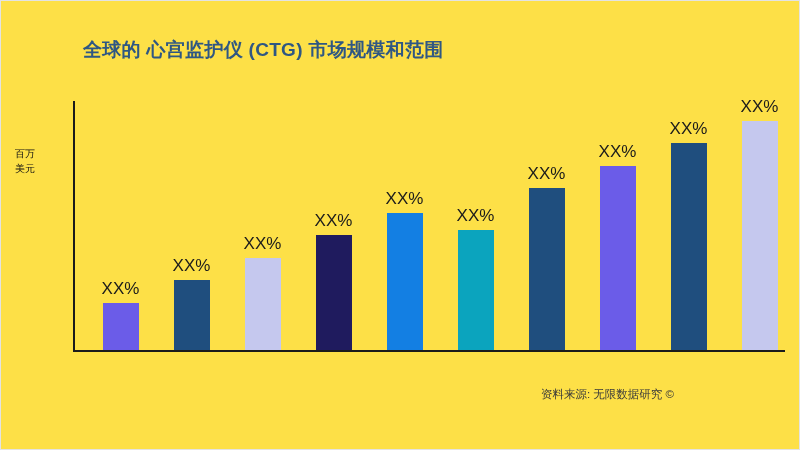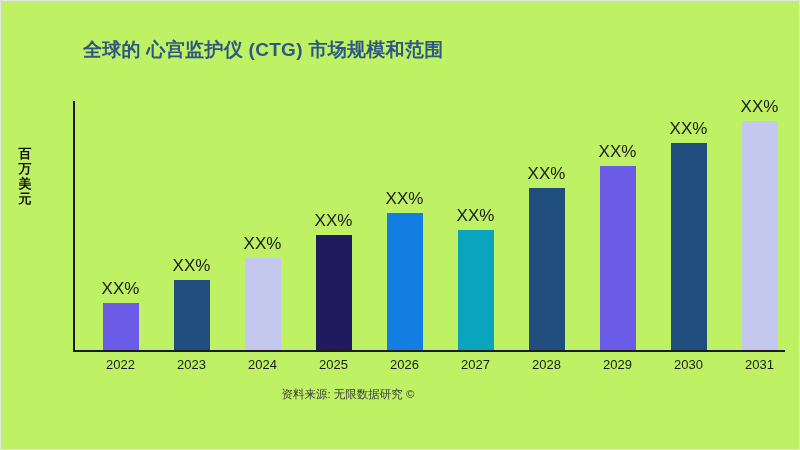--- a/index.html
+++ b/index.html
@@ -7,21 +7,21 @@
     padding: 0;
     background: #ffffff;
   }
   body {
     font-family: "Liberation Sans", "DejaVu Sans", sans-serif;
   }
   #page {
     position: relative;
     width: 800px;
     height: 450px;
-    background: #bef264;
+    background: #fde047;
     border: 1px solid #e3e3e3;
     box-sizing: border-box;
     overflow: hidden;
   }
 
   
   .chart-title {
     position: absolute;
     left: 82px;
     top: 36px;
@@ -56,22 +56,22 @@
     height: 2px;
     background: #1b1b1b;
   }
 
   
   .y-axis-title {
     position: absolute;
     left: 13px;
     top: 145px;
     width: 22px;
-    font-size: 13px;
-    font-weight: 700;
+    font-size: 10px;
+    font-weight: 400;
     color: #111111;
     line-height: 15px;
     text-align: center;
     letter-spacing: 0px;
   }
 
   
   .growth-note {
     position: absolute;
     left: 127px;
@@ -124,27 +124,26 @@
     position: absolute;
     width: 71px;
     text-align: center;
     font-size: 13px;
     color: #1b1b1b;
   }
 
   
   .source-note {
     position: absolute;
-    left: 0;
+    left: 13px;
     top: 386px;
     width: 660px;
-    text-align: center;
+    text-align: right;
     font-size: 11.5px;
     color: #3a3a3a;
-    padding-left: 17px;
   }
 </style>
 </head>
 <body>
 
 <div id="page">
 
   <div class="chart-title">全球的 心宫监护仪 (CTG) 市场规模和范围</div>
 
   <div class="y-axis-title">百万美元</div>
@@ -190,28 +189,16 @@
           <div class="bar-label" style="bottom: 211px;">XX%</div>
         </div>
         <div class="bar-slot" style="left: 651px;">
           <div class="bar" style="height: 229px; background: rgb(197, 200, 238);"></div>
           <div class="bar-label" style="bottom: 233px;">XX%</div>
         </div>
       </div>
   </div>
 
 
-  <div class="x-labels" id="x-labels">
-      <div class="x-tick" style="left: 12px;">2022</div>
-      <div class="x-tick" style="left: 83px;">2023</div>
-      <div class="x-tick" style="left: 154px;">2024</div>
-      <div class="x-tick" style="left: 225px;">2025</div>
-      <div class="x-tick" style="left: 296px;">2026</div>
-      <div class="x-tick" style="left: 367px;">2027</div>
-      <div class="x-tick" style="left: 438px;">2028</div>
-      <div class="x-tick" style="left: 509px;">2029</div>
-      <div class="x-tick" style="left: 580px;">2030</div>
-      <div class="x-tick" style="left: 651px;">2031</div>
-    </div>
 
   <div class="source-note">资料来源: 无限数据研究 ©</div>
 
 </div>
 
 </body></html>

